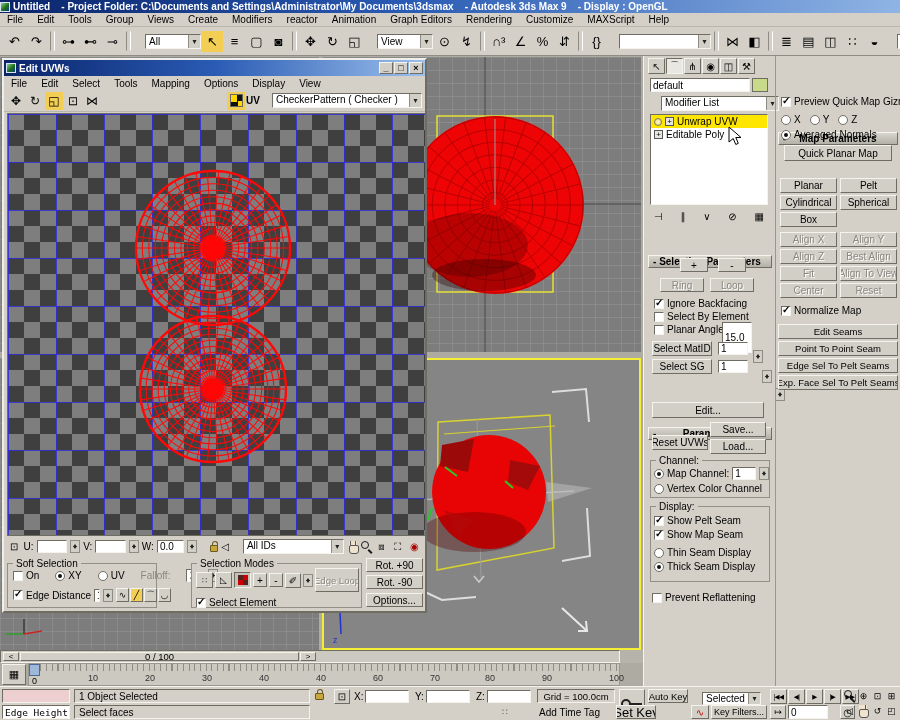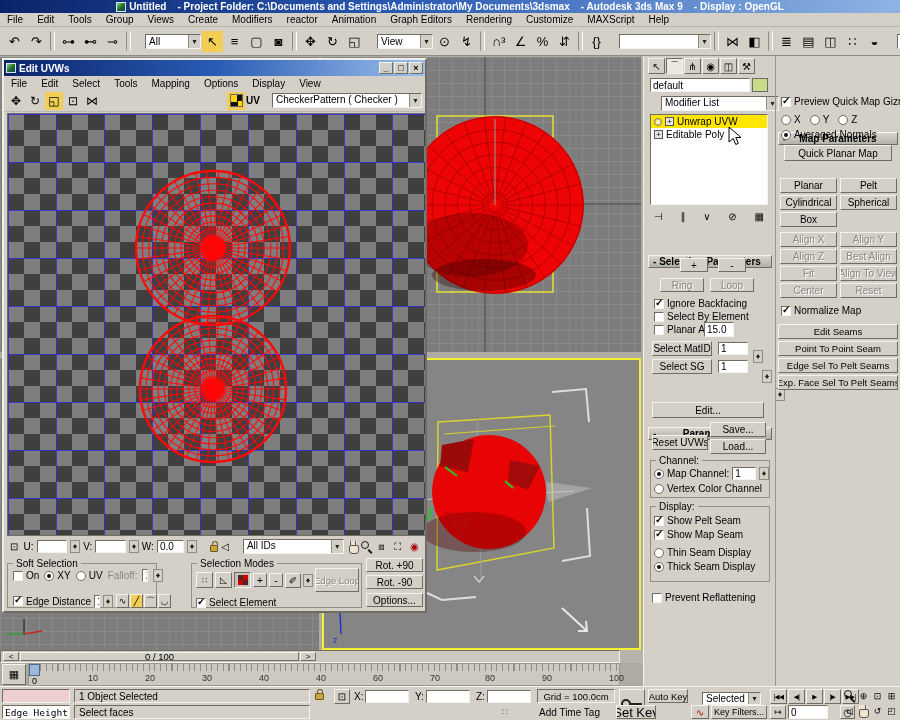--- a/index.html
+++ b/index.html
@@ -7,21 +7,21 @@
   #root{position:relative;width:900px;height:720px;background:#d4d0c8;font-family:"Liberation Sans",sans-serif;font-size:10px;color:#000;}
   .abs{position:absolute;}
   .sunk{border:1px solid;border-color:#6f6c64 #f5f3ee #f5f3ee #6f6c64;}
   .fld{background:#fff;border:1px solid;border-color:#6f6c64 #f5f3ee #f5f3ee #6f6c64;font-size:10px;padding:0 2px;display:inline-flex;align-items:center;overflow:hidden;white-space:nowrap;}
   .fld.dim{background:#ffffff;color:#8b887f;}
   .b{display:inline-flex;align-items:center;justify-content:center;background:#d2cfc7;border:1px solid;border-color:#f5f3ee #6f6c64 #6f6c64 #f5f3ee;font-size:10px;cursor:default;overflow:hidden;white-space:nowrap;}
   .b.dis{color:#8b887f;text-shadow:1px 1px 0 #fff;}
   .b.press{border-color:#6f6c64 #f5f3ee #f5f3ee #6f6c64;background:#c3c0b8;}
   .act{background:#f2cf54 !important;}
   
-  #titlebar{left:0;top:0;width:900px;height:13px;background:linear-gradient(90deg,#0a246a,#2a5bb4 45%,#8fb4e4);display:flex;align-items:center;gap:3px;padding:0 15px;justify-content:center;}
+  #titlebar{left:0;top:0;width:900px;height:13px;background:linear-gradient(90deg,#0a246a,#2a5bb4 45%,#8fb4e4);display:flex;align-items:center;gap:3px;padding:0 0;}
   #titlebar span{color:#fff;font-weight:bold;font-size:10px;white-space:pre;overflow:hidden;}
   .appico{width:10px;height:10px;background:linear-gradient(135deg,#8fd08f,#1c6e1c 55%,#0b3e86);border:1px solid #d8e4f4;flex:none;}
   
   .menurow{display:flex;align-items:center;}
   #menubar{left:0;top:13px;width:900px;height:14px;background:#d4d0c8;border-bottom:1px solid #b9b6ae;}
   .mitem{padding:0 7px;font-size:10px;}
   
   #toolbar{left:0;top:27px;width:900px;height:29px;background:#d4d0c8;border-bottom:1px solid #8f8c84;display:flex;align-items:center;gap:1px;padding:0 4px;overflow:hidden;}
   .tbi{width:21px;height:21px;display:inline-flex;align-items:center;justify-content:center;font-size:13px;flex:none;border:1px solid transparent;}
   .tbi.sep{width:5px;height:20px;border-left:1px solid #8f8c84;border-right:1px solid #fff;margin:0 2px;}
@@ -310,21 +310,21 @@
           <span class="lab">Ignore Backfacing</span>
         </div>
       <div class="abs row" style="left:10px;top:255px">
           <span class="cb"></span>
           <span class="lab">Select By Element</span>
         </div>
       <div class="abs row" style="left:10px;top:268px">
           <span class="cb"></span>
           <span class="lab">Planar Angle</span>
         </div>
-      <div class="abs fld" style="left:60px;top:266px;width:30px;height:15px">15.0</div>
+      <div class="abs fld" style="left:78px;top:266px;width:30px;height:31px">15.0</div>
       <span class="abs sp" style="left:109px;top:266px"></span>
       <div class="abs b" style="left:8px;top:285px;width:60px;height:15px">Select MatID</div>
       <div class="abs fld" style="left:74px;top:286px;width:30px;height:13px">1</div>
       <span class="abs sp" style="left:105px;top:286px"></span>
       <div class="abs b" style="left:8px;top:303px;width:60px;height:15px">Select SG</div>
       <div class="abs fld" style="left:74px;top:304px;width:30px;height:13px">1</div>
       <span class="abs sp" style="left:105px;top:304px"></span>
 
       
       <div class="abs roll" style="left:4px;top:328px;width:124px">
@@ -610,21 +610,21 @@
       <span class="ddx" style="width:112px;height:15px"><span>All IDs</span></span>
       <span class="icon-hand"></span>
       <span class="icon-mag"></span>
       <span class="dti" style="width:15px;height:15px;font-size:10px">⧈</span>
       <span class="dti" style="width:15px;height:15px;font-size:10px">⛶</span>
       <span class="dti" style="width:15px;height:15px;font-size:10px;color:#a00">◉</span>
     </div>
     <div id="dpanel" class="abs">
       <div class="abs grp" style="left:3px;top:7px;width:150px;height:45px">
         <span class="gt">Soft Selection</span>
-        <div class="row" style="margin:5px 0 12px 5px;gap:5px">
+        <div class="row" style="margin:5px 0 6px 5px;gap:16px">
           <span class="row">
               <span class="cb"></span>
               <span class="lab">On</span>
             </span>
           <span class="row">
               <span class="rb on"></span>
               <span class="lab">XY</span>
             </span>
           <span class="row">
               <span class="rb"></span>

